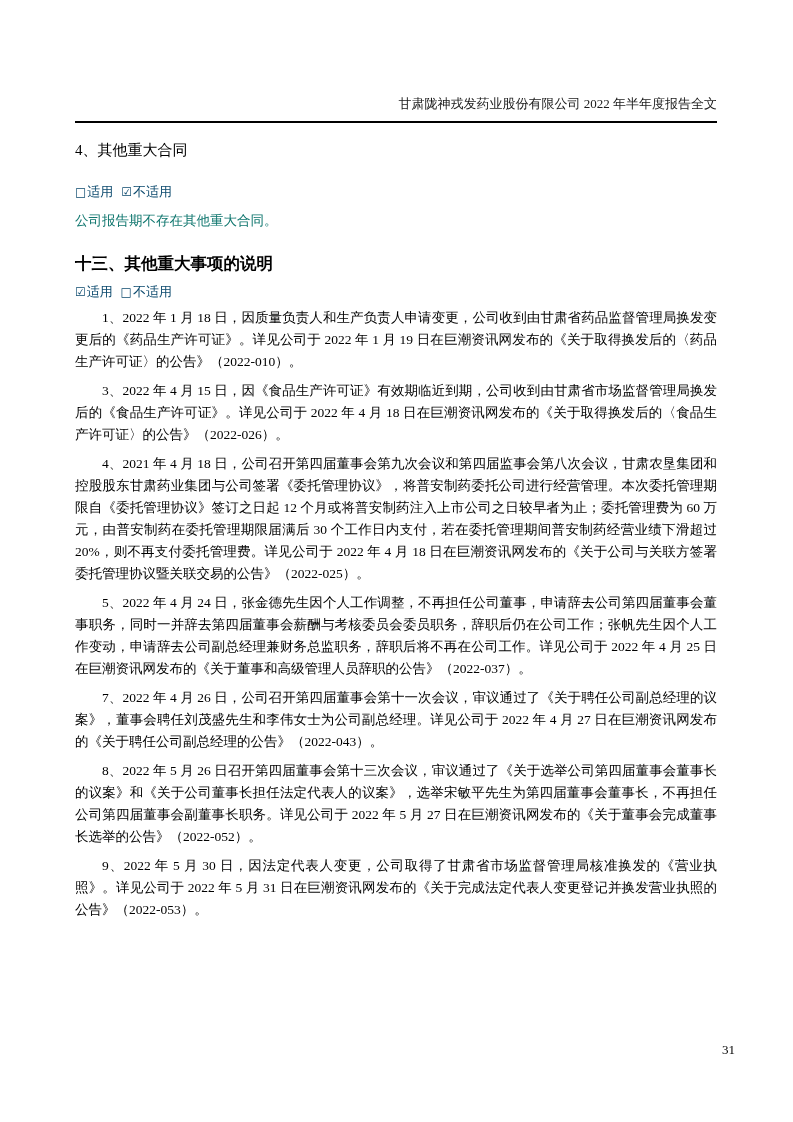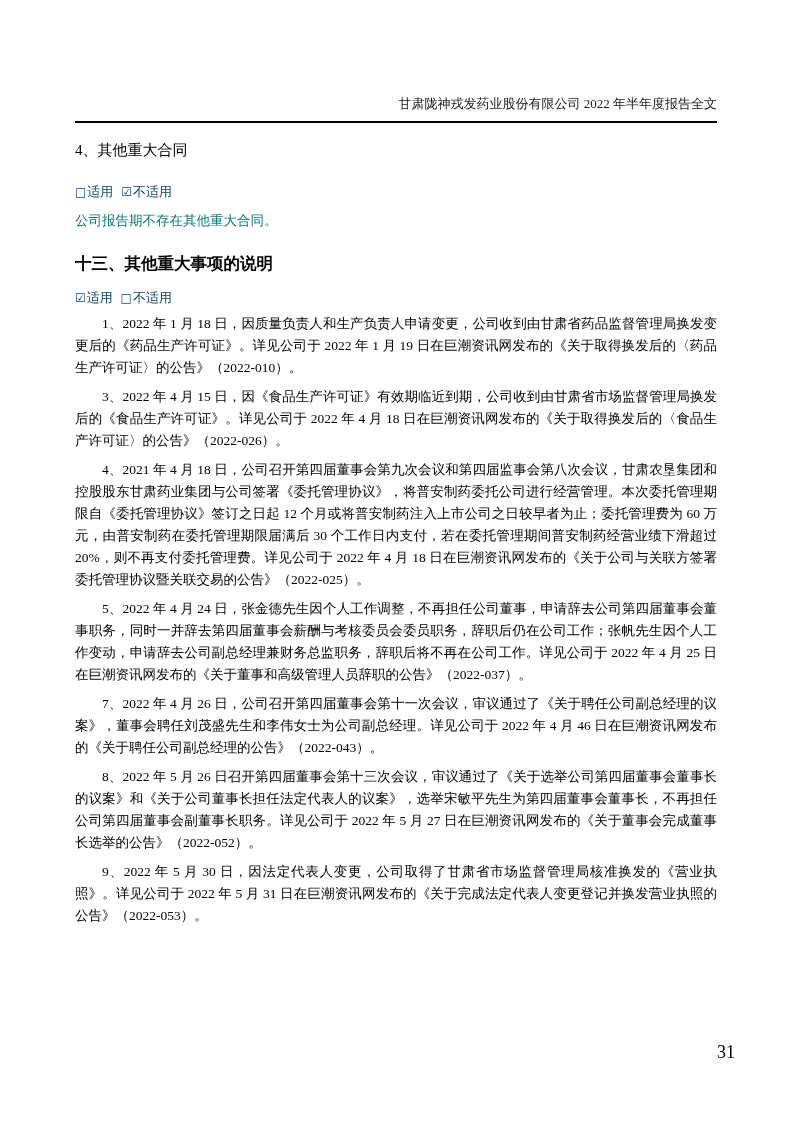--- a/index.html
+++ b/index.html
@@ -41,21 +41,21 @@
     line-height: 22px;
     font-weight: bold;
     color: #000000;
   }
   .cb-row {
     margin-top: 23px;
     font-size: 13px;
     line-height: 16px;
     color: #0c4a6e;
   }
-  .cb-row.tight { margin-top: 15px; }
+  .cb-row.tight { margin-top: 9px; }
   .cb-item { margin-right: 0.6em; }
   .cb-glyph {
     font-family: "DejaVu Sans", sans-serif;
     font-size: 12px;
     margin-right: 1px;
   }
   p.plain {
     margin: 10px 0 0 0;
     font-size: 13.5px;
     line-height: 22px;
@@ -67,21 +67,21 @@
     line-height: 22px;
     text-align: justify;
     text-indent: 2em;
     color: #000000;
   }
   p.para:first-of-type { margin-top: 10px; }
   .page-number {
     position: absolute;
     top: 1042px;
     right: 58px;
-    font-size: 18px;
+    font-size: 13px;
     color: #000000;
   }
 </style>
 </head>
 <body>
 
 <div class="page">
 
   <div class="header">
     <span>甘肃陇神戎发药业股份有限公司 2022 年半年度报告全文</span>
@@ -98,19 +98,19 @@
   <h2 class="sec-main">十三、其他重大事项的说明</h2>
 
   <div class="cb-row tight">
     <span class="cb-item"><span class="cb-glyph">☑</span><span>适用</span></span><span class="cb-item"><span class="cb-glyph">□</span><span>不适用</span></span>
   </div>
 
   <p class="para">1、2022 年 1 月 18 日，因质量负责人和生产负责人申请变更，公司收到由甘肃省药品监督管理局换发变更后的《药品生产许可证》。详见公司于 2022 年 1 月 19 日在巨潮资讯网发布的《关于取得换发后的〈药品生产许可证〉的公告》（2022-010）。</p>
   <p class="para">3、2022 年 4 月 15 日，因《食品生产许可证》有效期临近到期，公司收到由甘肃省市场监督管理局换发后的《食品生产许可证》。详见公司于 2022 年 4 月 18 日在巨潮资讯网发布的《关于取得换发后的〈食品生产许可证〉的公告》（2022-026）。</p>
   <p class="para">4、2021 年 4 月 18 日，公司召开第四届董事会第九次会议和第四届监事会第八次会议，甘肃农垦集团和控股股东甘肃药业集团与公司签署《委托管理协议》，将普安制药委托公司进行经营管理。本次委托管理期限自《委托管理协议》签订之日起 12 个月或将普安制药注入上市公司之日较早者为止；委托管理费为 60 万元，由普安制药在委托管理期限届满后 30 个工作日内支付，若在委托管理期间普安制药经营业绩下滑超过 20%，则不再支付委托管理费。详见公司于 2022 年 4 月 18 日在巨潮资讯网发布的《关于公司与关联方签署委托管理协议暨关联交易的公告》（2022-025）。</p>
   <p class="para">5、2022 年 4 月 24 日，张金德先生因个人工作调整，不再担任公司董事，申请辞去公司第四届董事会董事职务，同时一并辞去第四届董事会薪酬与考核委员会委员职务，辞职后仍在公司工作；张帆先生因个人工作变动，申请辞去公司副总经理兼财务总监职务，辞职后将不再在公司工作。详见公司于 2022 年 4 月 25 日在巨潮资讯网发布的《关于董事和高级管理人员辞职的公告》（2022-037）。</p>
-  <p class="para">7、2022 年 4 月 26 日，公司召开第四届董事会第十一次会议，审议通过了《关于聘任公司副总经理的议案》，董事会聘任刘茂盛先生和李伟女士为公司副总经理。详见公司于 2022 年 4 月 46 日在巨潮资讯网发布的《关于聘任公司副总经理的公告》（2022-043）。</p>
+  <p class="para">7、2022 年 4 月 26 日，公司召开第四届董事会第十一次会议，审议通过了《关于聘任公司副总经理的议案》，董事会聘任刘茂盛先生和李伟女士为公司副总经理。详见公司于 2022 年 4 月 27 日在巨潮资讯网发布的《关于聘任公司副总经理的公告》（2022-043）。</p>
   <p class="para">8、2022 年 5 月 26 日召开第四届董事会第十三次会议，审议通过了《关于选举公司第四届董事会董事长的议案》和《关于公司董事长担任法定代表人的议案》，选举宋敏平先生为第四届董事会董事长，不再担任公司第四届董事会副董事长职务。详见公司于 2022 年 5 月 27 日在巨潮资讯网发布的《关于董事会完成董事长选举的公告》（2022-052）。</p>
   <p class="para">9、2022 年 5 月 30 日，因法定代表人变更，公司取得了甘肃省市场监督管理局核准换发的《营业执照》。详见公司于 2022 年 5 月 31 日在巨潮资讯网发布的《关于完成法定代表人变更登记并换发营业执照的公告》（2022-053）。</p>
 
   <div class="page-number">31</div>
 
 </div>
 
 </body></html>

